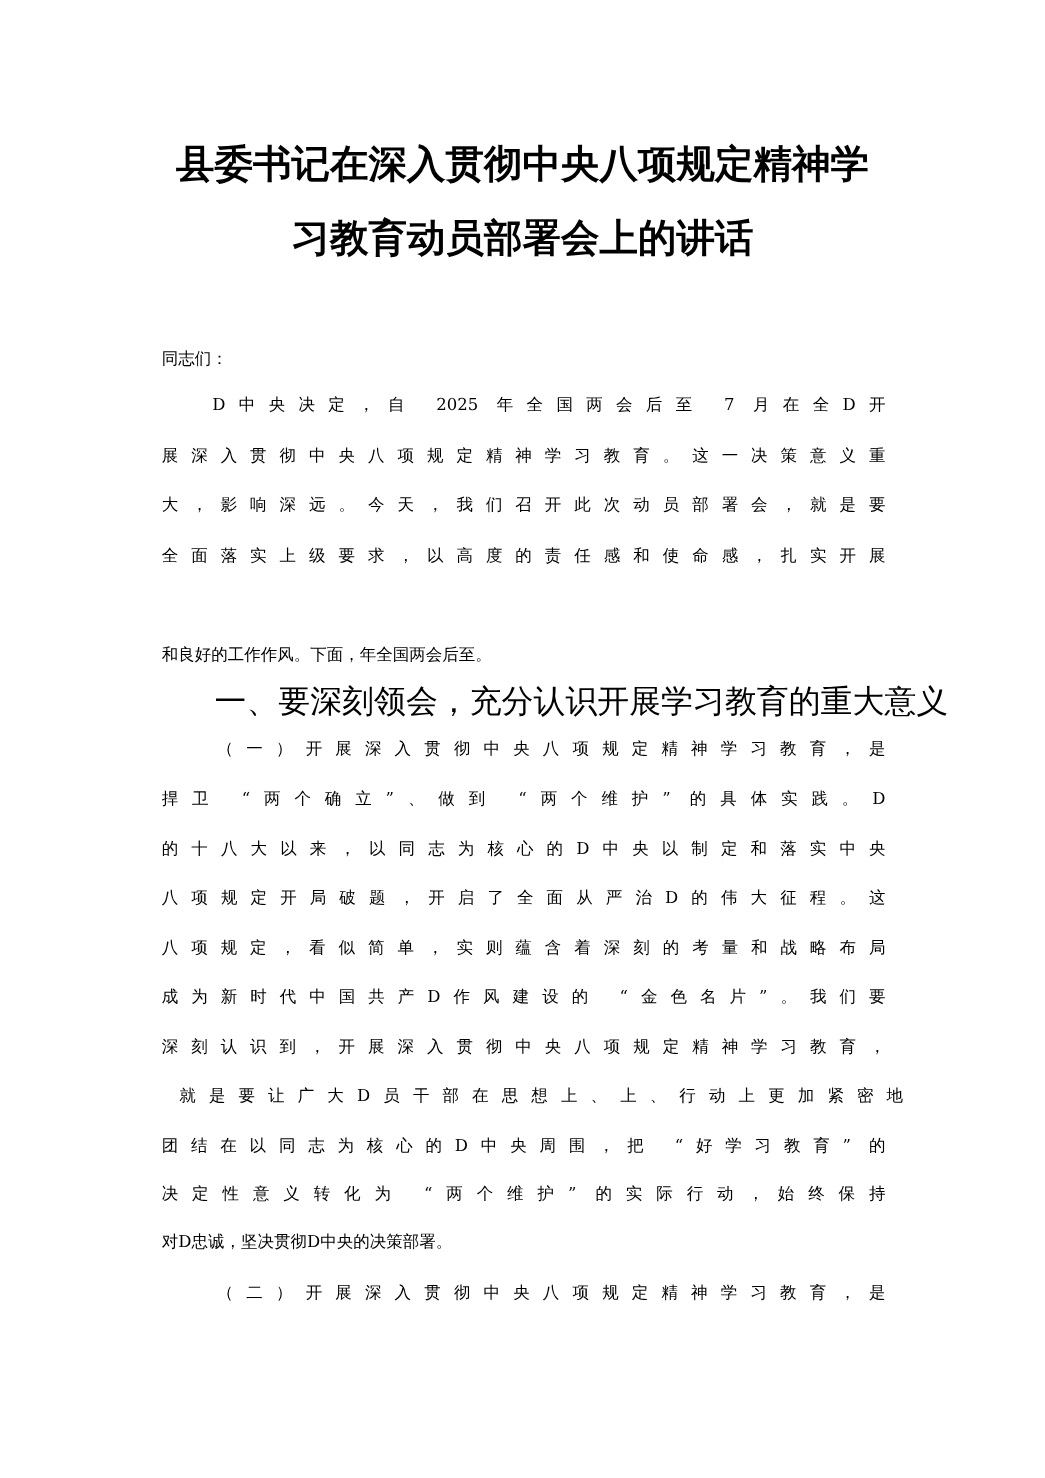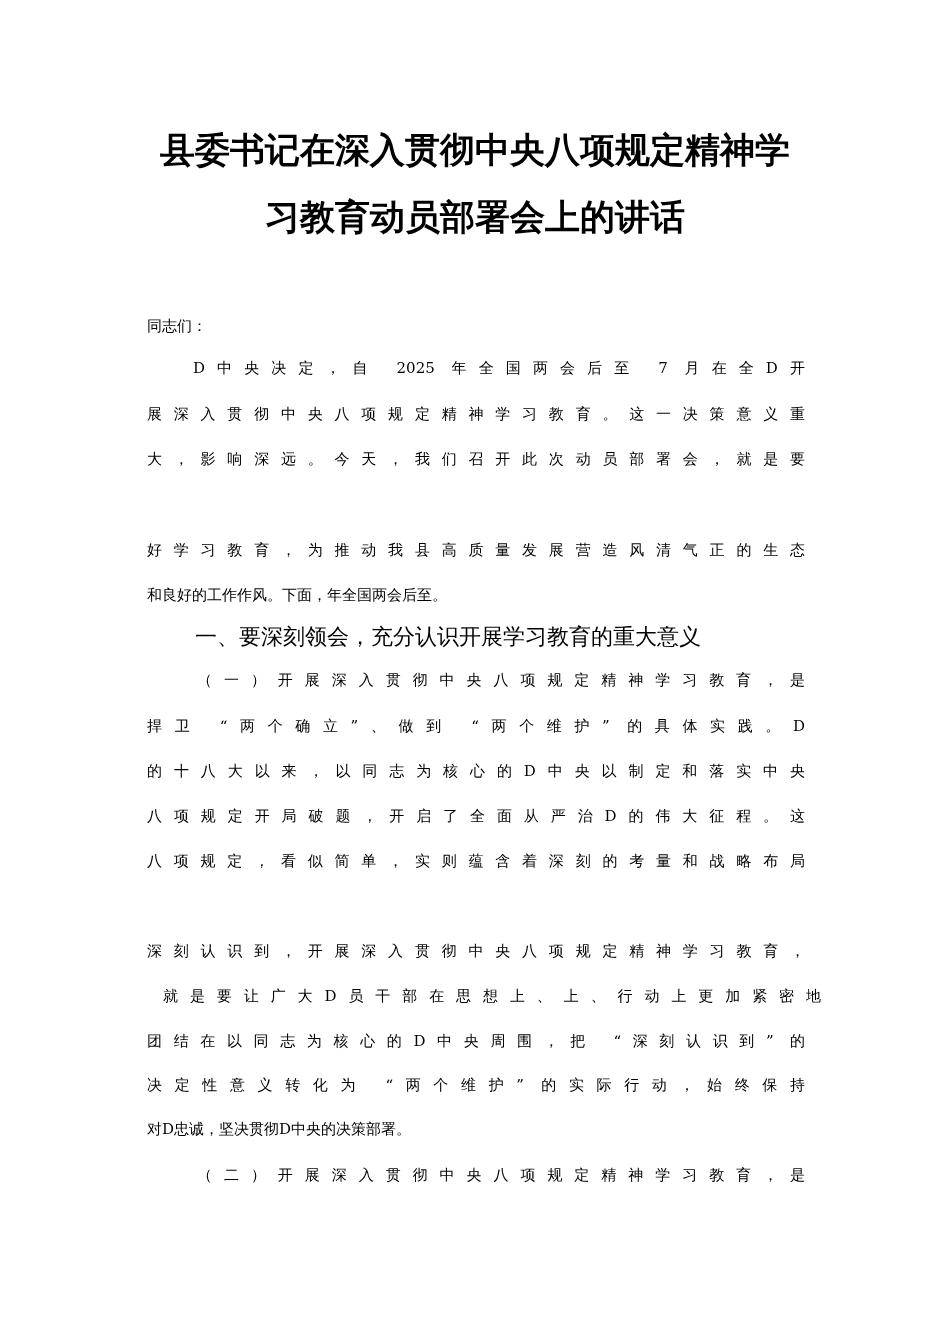--- a/index.html
+++ b/index.html
@@ -50,50 +50,51 @@
       letter-spacing: 0;
     }
     .line.last { text-align-last: left; }
     .line.indent { left: 193px; width: 612px; }
     .line.indent2 { left: 197px; width: 608px; }
     .heading {
       position: absolute;
       left: 195px;
       width: 590px;
       font-family: "DejaVu Sans", "Liberation Sans", sans-serif;
-      font-size: 22px;
+      font-size: 29px;
       line-height: 30px;
       white-space: nowrap;
       text-align: left;
     }
   </style>
 </head>
 <body>
 
 <div class="page">
 
   <div class="title l1">县委书记在深入贯彻中央八项规定精神学</div>
   <div class="title l2">习教育动员部署会上的讲话</div>
 
   <div class="line last" style="top:311px;">同志们：</div>
 
   <div class="line indent" style="top:353px;">D中央决定，自 2025 年全国两会后至 7 月在全D开</div>
   <div class="line" style="top:399px;">展深入贯彻中央八项规定精神学习教育。这一决策意义重</div>
   <div class="line" style="top:444px;">大，影响深远。今天，我们召开此次动员部署会，就是要</div>
-  <div class="line" style="top:535px;">好学习教育，为推动我县高质量发展营造风清气正的生态</div>
+  <div class="line" style="top:490px;">全面落实上级要求，以高度的责任感和使命感，扎实开展</div>
   <div class="line last" style="top:580px;">和良好的工作作风。下面，年全国两会后至。</div>
 
   <div class="heading" style="top:622px;">一、要深刻领会，充分认识开展学习教育的重大意义</div>
 
   <div class="line indent2" style="top:665px;">（一）开展深入贯彻中央八项规定精神学习教育，是</div>
   <div class="line" style="top:756px;">的十八大以来，以同志为核心的D中央以制定和落实中央</div>
   <div class="line" style="top:711px;">捍卫 “两个确立”、做到 “两个维护” 的具体实践。D</div>
   <div class="line" style="top:801px;">八项规定开局破题，开启了全面从严治D的伟大征程。这</div>
   <div class="line" style="top:846px;">八项规定，看似简单，实则蕴含着深刻的考量和战略布局</div>
+  <div class="line" style="top:891px;">成为新时代中国共产D作风建设的 “金色名片”。我们要</div>
   <div class="line" style="top:936px;">深刻认识到，开展深入贯彻中央八项规定精神学习教育，</div>
   <div class="line" style="top:981px;margin-left:16px;">就是要让广大D员干部在思想上、上、行动上更加紧密地</div>
-  <div class="line" style="top:1026px;">团结在以同志为核心的D中央周围，把 “深刻认识到” 的</div>
+  <div class="line" style="top:1026px;">团结在以同志为核心的D中央周围，把 “好学习教育” 的</div>
   <div class="line" style="top:1070px;">决定性意义转化为 “两个维护” 的实际行动，始终保持</div>
   <div class="line last" style="top:1114px;">对D忠诚，坚决贯彻D中央的决策部署。</div>
 
   <div class="line indent2" style="top:1160px;">（二）开展深入贯彻中央八项规定精神学习教育，是</div>
 
 </div>
 
 </body></html>

